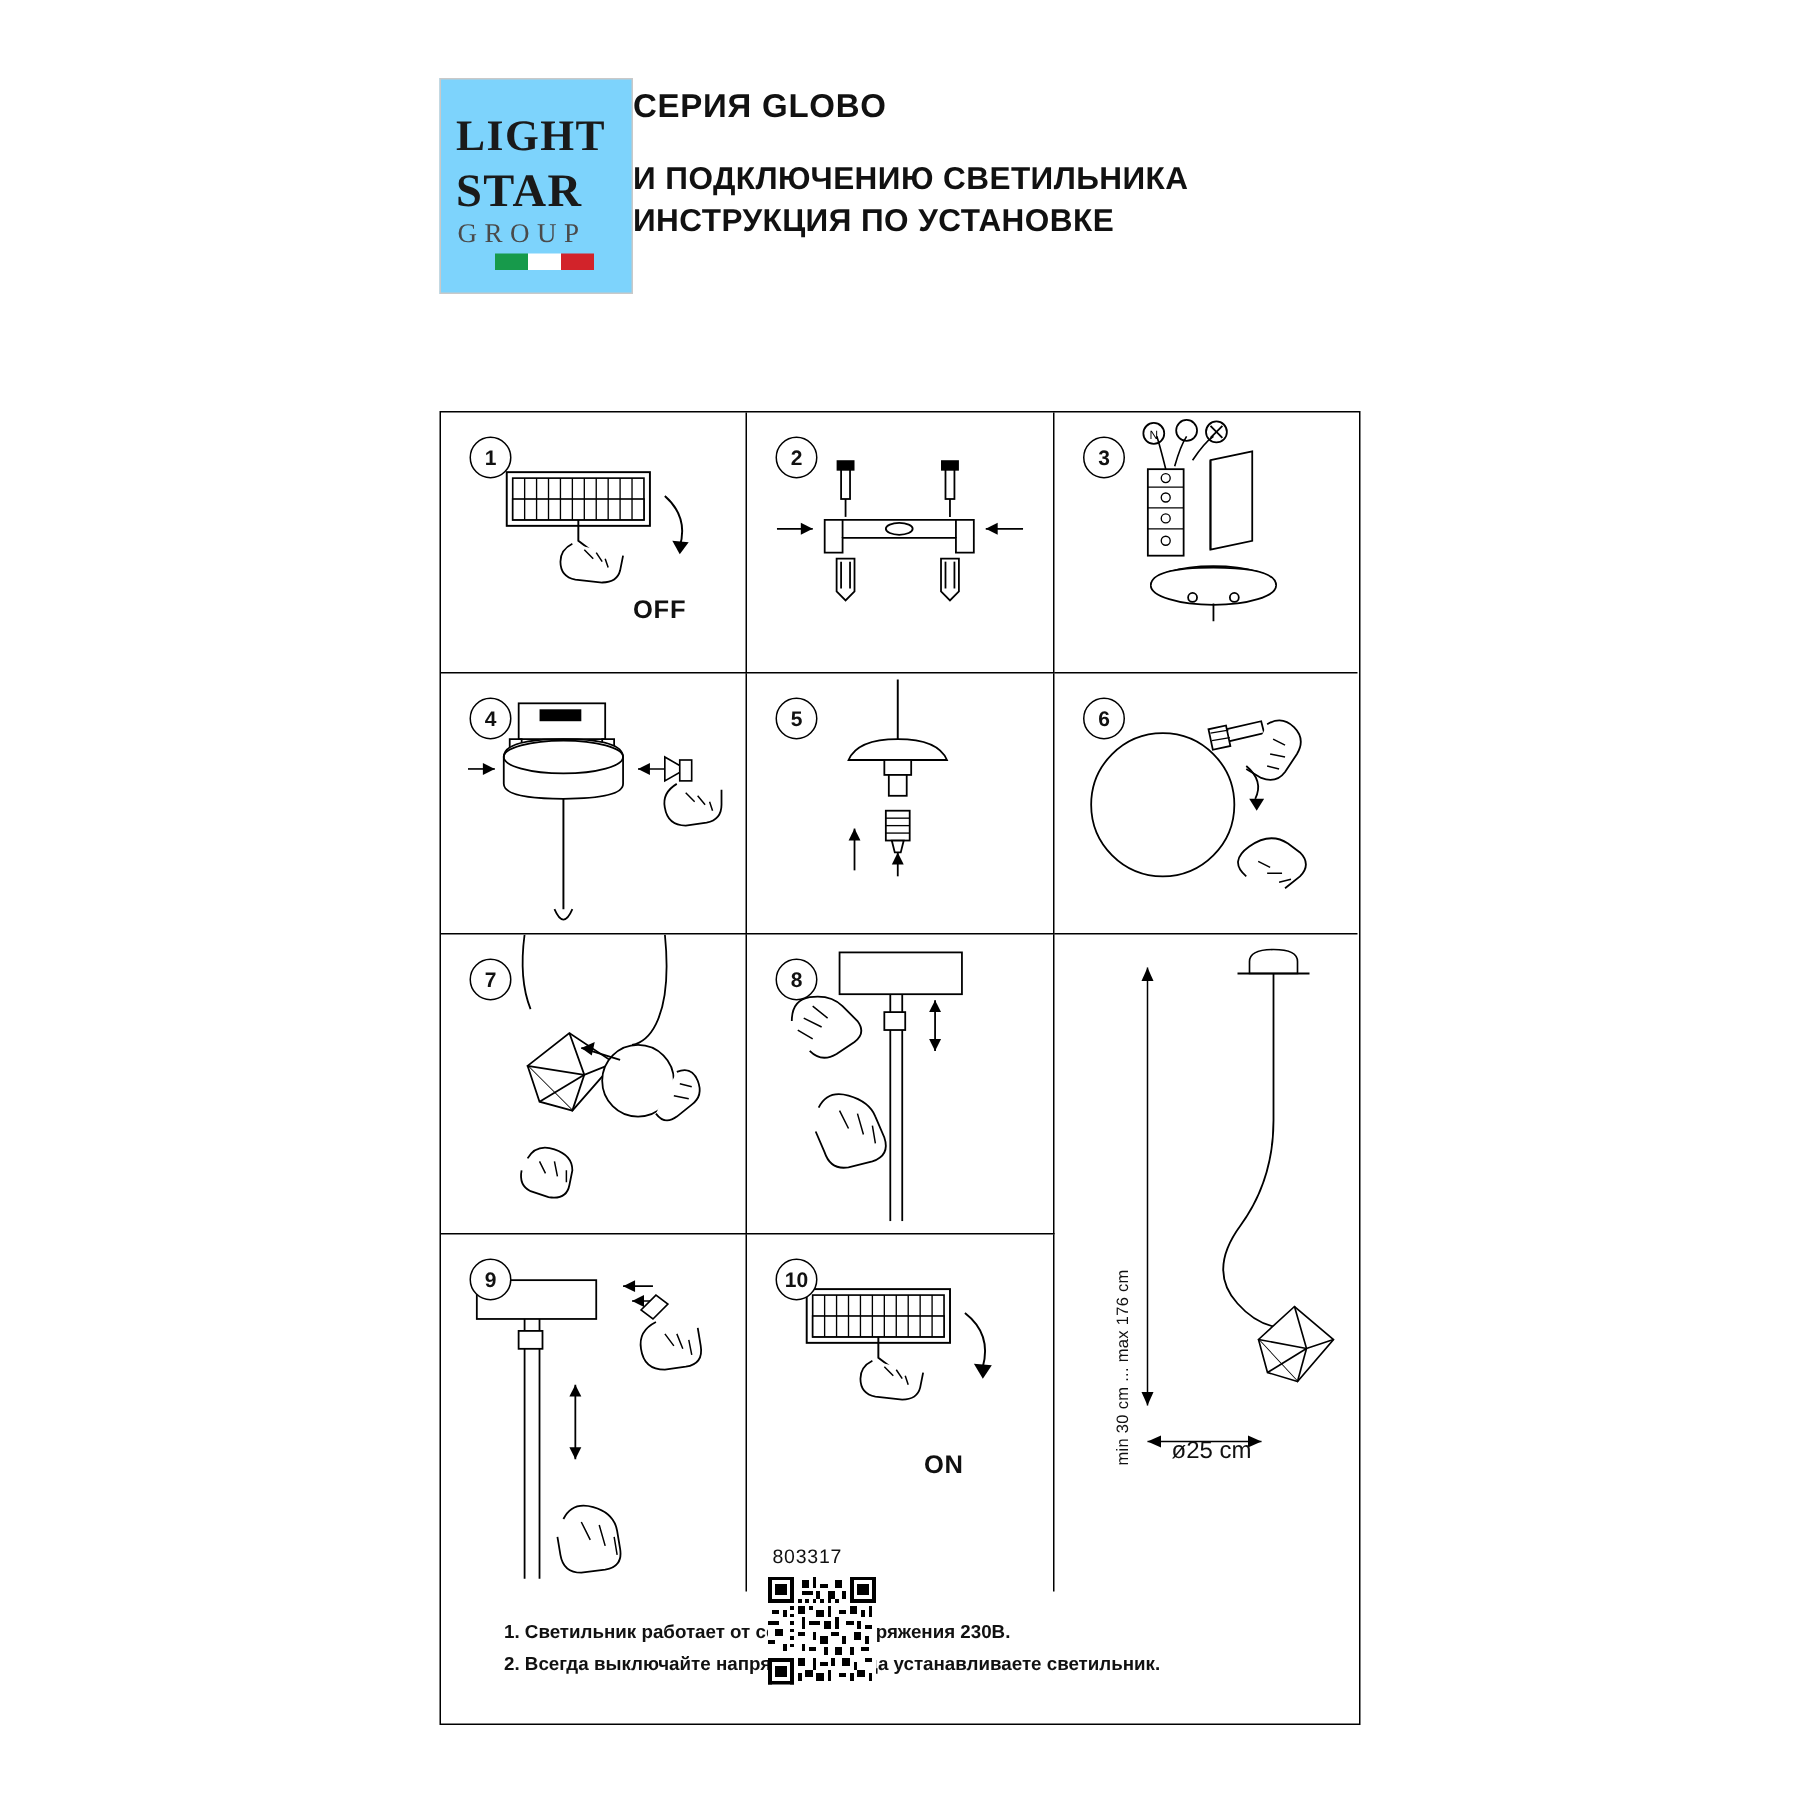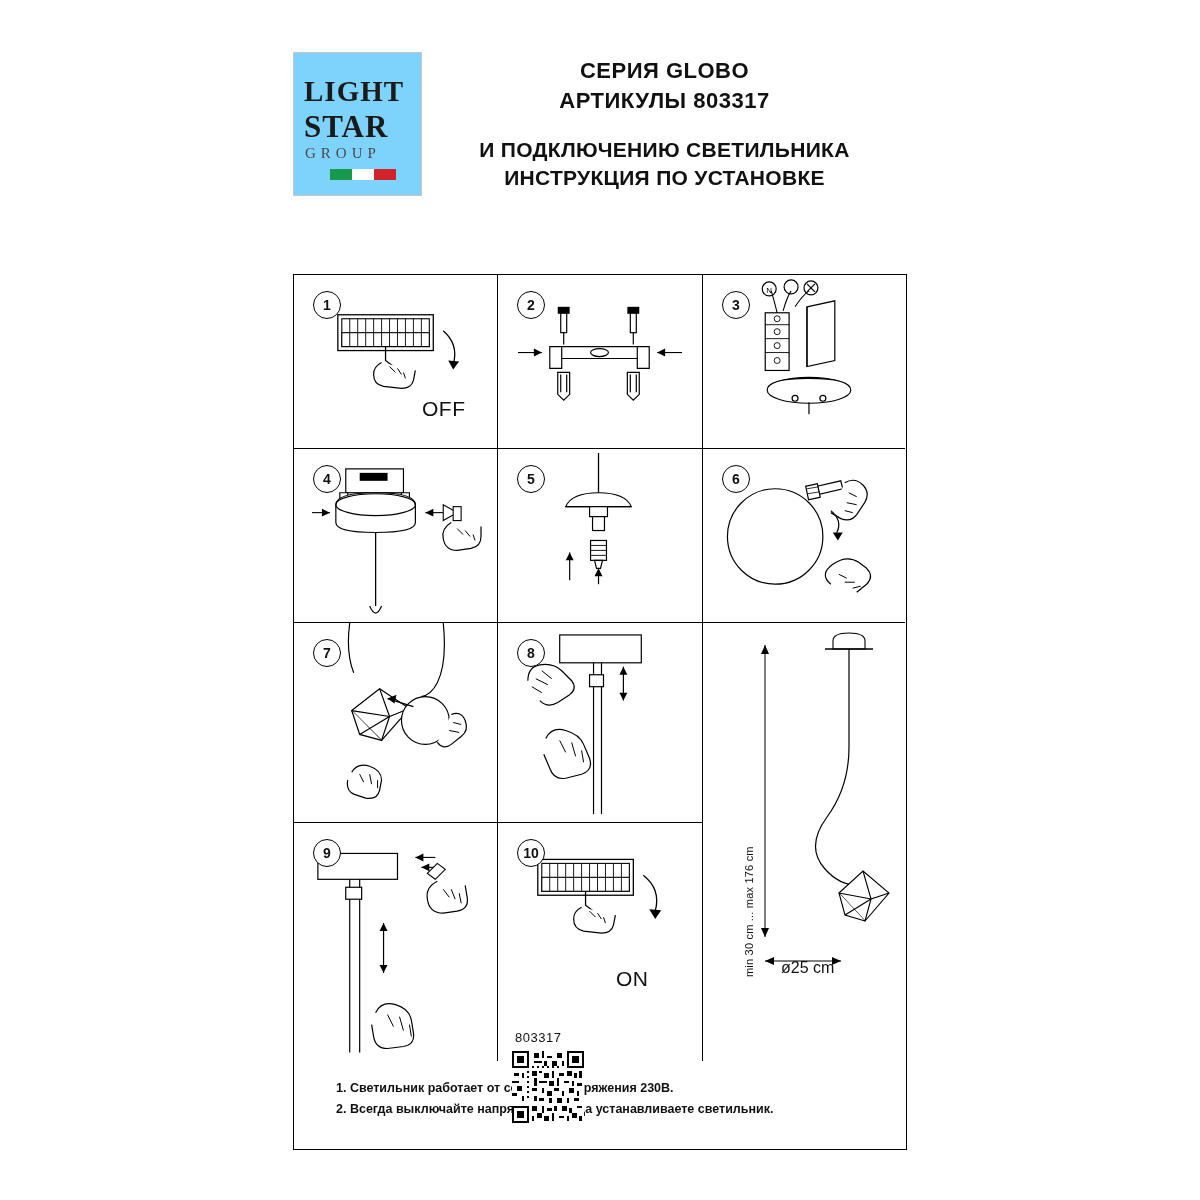--- a/index.html
+++ b/index.html
@@ -52,41 +52,41 @@
     font-size: 31px;
     letter-spacing: 1px;
     font-weight: bold;
     font-family: "Liberation Serif", serif;
     color: #1a1a1a;
   }
   .logo-group {
     position: absolute;
     left: 11px;
     top: 92px;
-    font-size: 15px;
+    font-size: 18px;
     letter-spacing: 5px;
     color: #4a4a4a;
     font-family: "Liberation Serif", serif;
   }
   .logo-flag {
     position: absolute;
     left: 36px;
     top: 116px;
     width: 66px;
     height: 11px;
     display: flex;
   }
   .logo-flag i { display: block; height: 100%; flex: 1 1 33.33%; }
   .flag-green { background: #179a4b; }
   .flag-white { background: #ffffff; }
   .flag-red { background: #d2232a; }
 
   .header-text {
     flex: 1 1 auto;
-    text-align: center;
+    text-align: left;
     padding-top: 4px;
   }
   .series-line, .article-line {
     font-size: 22px;
     font-weight: bold;
     letter-spacing: 0.5px;
     line-height: 30px;
   }
   .title-block {
     margin-top: 20px;
@@ -136,22 +136,22 @@
     display: flex;
     align-items: center;
     justify-content: center;
     background: #fff;
     z-index: 5;
   }
   .art-svg { position: absolute; left: 0; top: 0; width: 100%; height: 100%; }
 
   .cell-label {
     position: absolute;
-    font-size: 21px;
-    font-weight: normal;
+    font-size: 17px;
+    font-weight: bold;
     letter-spacing: 0.5px;
   }
 
   
   .notes {
     position: absolute;
     left: 0;
     bottom: 0;
     width: 100%;
     height: 90px;
@@ -226,21 +226,20 @@
     <div class="logo-group">GROUP</div>
     <div class="logo-flag">
       <i class="flag-green"></i>
         <i class="flag-white"></i>
         <i class="flag-red"></i>
     </div>
   </div>
 
   <div class="header-text">
     <div class="series-line">СЕРИЯ GLOBO</div>
-    <div class="article-line">АРТИКУЛЫ 803317</div>
     <div class="title-block">
       <div>И ПОДКЛЮЧЕНИЮ СВЕТИЛЬНИКА</div>
       <div>ИНСТРУКЦИЯ ПО УСТАНОВКЕ</div>
     </div>
   </div>
 </div>
 
 <div class="frame">
 
   <div class="grid">

